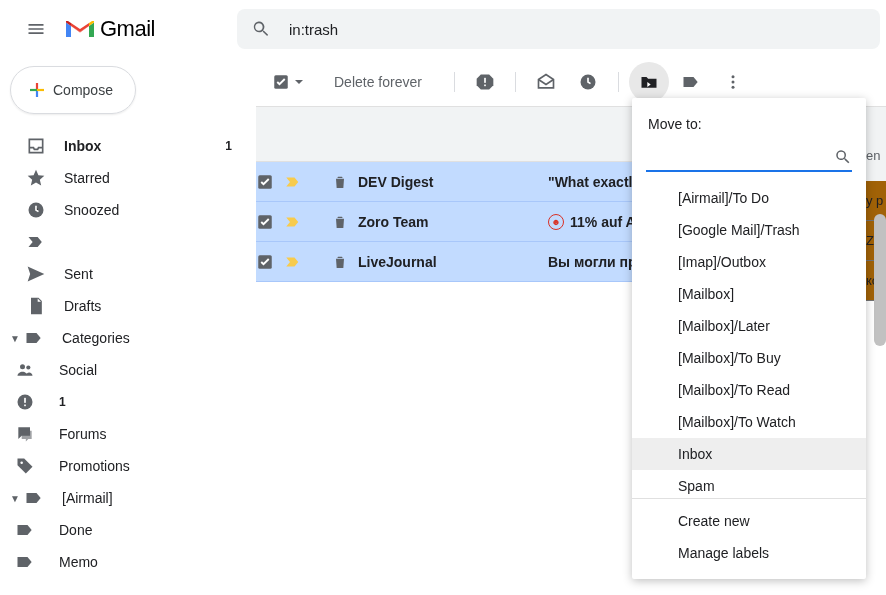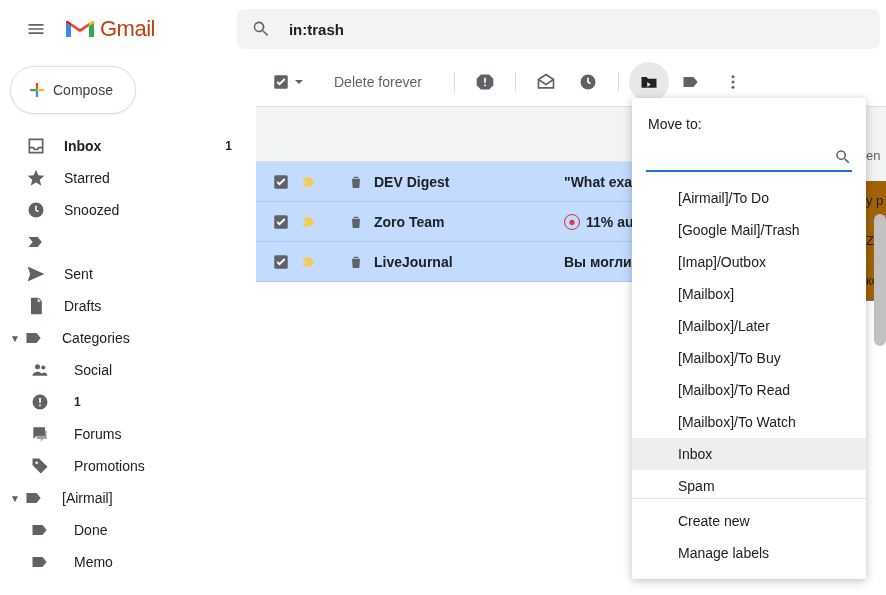--- a/index.html
+++ b/index.html
@@ -1,48 +1,48 @@
 <!DOCTYPE html>
 <html><head>
 <meta charset="utf-8">
 <style>
   * { box-sizing: border-box; font-family: Arial, Helvetica, sans-serif; }
   body { margin:0; padding:0; width:886px; height:595px; overflow:hidden; background:#fff; color:#333; position:relative;}
   .header { display:flex; align-items:center; height:58px; }
   .hamburger { width:48px; display:flex; justify-content:center; align-items:center; cursor:pointer; color:#5f6368; margin-left:12px; }
   .logo-wrap { display:flex; align-items:center; gap:4px; margin-left:4px; }
-  .gmail-text { font-size:22px; color:#c2410c; letter-spacing:-0.5px;text-align:right; }
-  .search-bar { flex:1; margin-left:82px; height:40px; background:#f1f3f4; border-radius:8px; display:flex; align-items:center; padding:0 14px; gap:18px; margin-right:6px;font-weight:bold;}
+  .gmail-text { font-size:22px; color:#000000; letter-spacing:-0.5px;text-align:right; }
+  .search-bar { flex:1; margin-left:82px; height:40px; background:#f1f3f4; border-radius:8px; display:flex; align-items:center; padding:0 14px; gap:18px; margin-right:6px;}
   .search-bar svg { color:#5f6368; }
   .search-text { font-size:15px; color:#202124; }
   .main { display:flex; height:calc(595px - 58px); }
   .sidebar { width:256px; padding-top:8px; }
   .compose { display:inline-flex; align-items:center; gap:4px; border:1px solid #dadce0; border-radius:24px; height:48px; padding:0 22px 0 14px; margin-left:10px; box-shadow:0 1px 2px rgba(0,0,0,0.08); cursor:pointer; }
   .compose span { font-size:14px; color:#3c4043; font-weight:500; }
   .nav { margin-top:16px; }
   .nav-item { display:flex; align-items:center; height:32px; padding-left:26px; border-radius:0 16px 16px 0; cursor:pointer; position:relative;}
   .nav-item .icon { width:20px; height:20px; margin-right:18px; color:#5f6368; display:flex; align-items:center; justify-content:center; }
   .nav-item .label { font-size:14px; color:#202124; flex:1; }
   .nav-item.bold .label { font-weight:700; }
   .nav-item .count { font-size:12px; color:#202124; margin-right:24px; }
   .nav-item.bold .count { font-weight:700; }
-  .nav-item.sub { padding-left:30px; }
+  .nav-item.sub { padding-left:15px; }
   .nav-item.sub .icon { margin-right:24px; }
   .nav-item.top-collapse { padding-left:6px; }
   .nav-item.top-collapse .tri { width:18px; display:flex; justify-content:center; color:#5f6368; font-size:10px; }
   .content { flex:1; border-left:0; }
   .toolbar { display:flex; align-items:center; height:48px; padding-left:16px; gap:2px;}
   .tb-check { display:flex; align-items:center; gap:4px; color:#5f6368; cursor:pointer; margin-right:22px;}
   .tb-btn { width:40px; height:40px; display:flex; align-items:center; justify-content:center; color:#5f6368; cursor:pointer; border-radius:50%;}
   .tb-btn.active-pill { background:#e8e8e8; }
   .delete-forever { font-size:14px; color:#5f6368; cursor:pointer; margin-right:16px; padding:0 6px;}
   .sep { width:1px; height:20px; background:#dadce0; margin:0 8px; }
   .banner { height:56px; background:#f1f3f4; border-top:1px solid #e0e0e0; border-bottom:1px solid #e0e0e0;}
   .rows { }
-  .row { display:flex; align-items:center; height:40px; background:#c2dbff; border-bottom:1px solid #a8c7fa; padding-left:16px; gap:10px;}
+  .row { display:flex; align-items:center; height:40px; background:#c2dbff; border-bottom:1px solid #a8c7fa; gap:10px;}
   .row .chk { color:#5f6368; }
   .row .imp { color:#f7cb4d; }
   .row .trash-icon { color:#5f6368; }
   .row .sender { font-size:14px; font-weight:700; color:#202124; width:180px; }
   .row .snippet { font-size:14px; font-weight:700; color:#202124; display:flex; align-items:center; gap:6px; }
   .bug-badge { width:16px; height:16px; border:1.5px solid #d93025; border-radius:50%; display:flex; align-items:center; justify-content:center; font-size:9px; color:#d93025;}
   .hidden-right { position:absolute; right:0; top:180px; width:20px; }
   .stub { height:40px; background:#a16207; font-size:13px; color:#202124; white-space:nowrap; display:flex; align-items:center; border-bottom:1px solid #737373;}
   .scroll-hint { position:absolute; right:0; top:214px; width:12px; height:132px; background:#c1c1c1; border-radius:6px;}
   .popup { position:absolute; left:632px; top:98px; width:234px; background:#fff; border-radius:2px; box-shadow:0 2px 10px rgba(0,0,0,0.25); padding-bottom:10px; z-index:50;}

